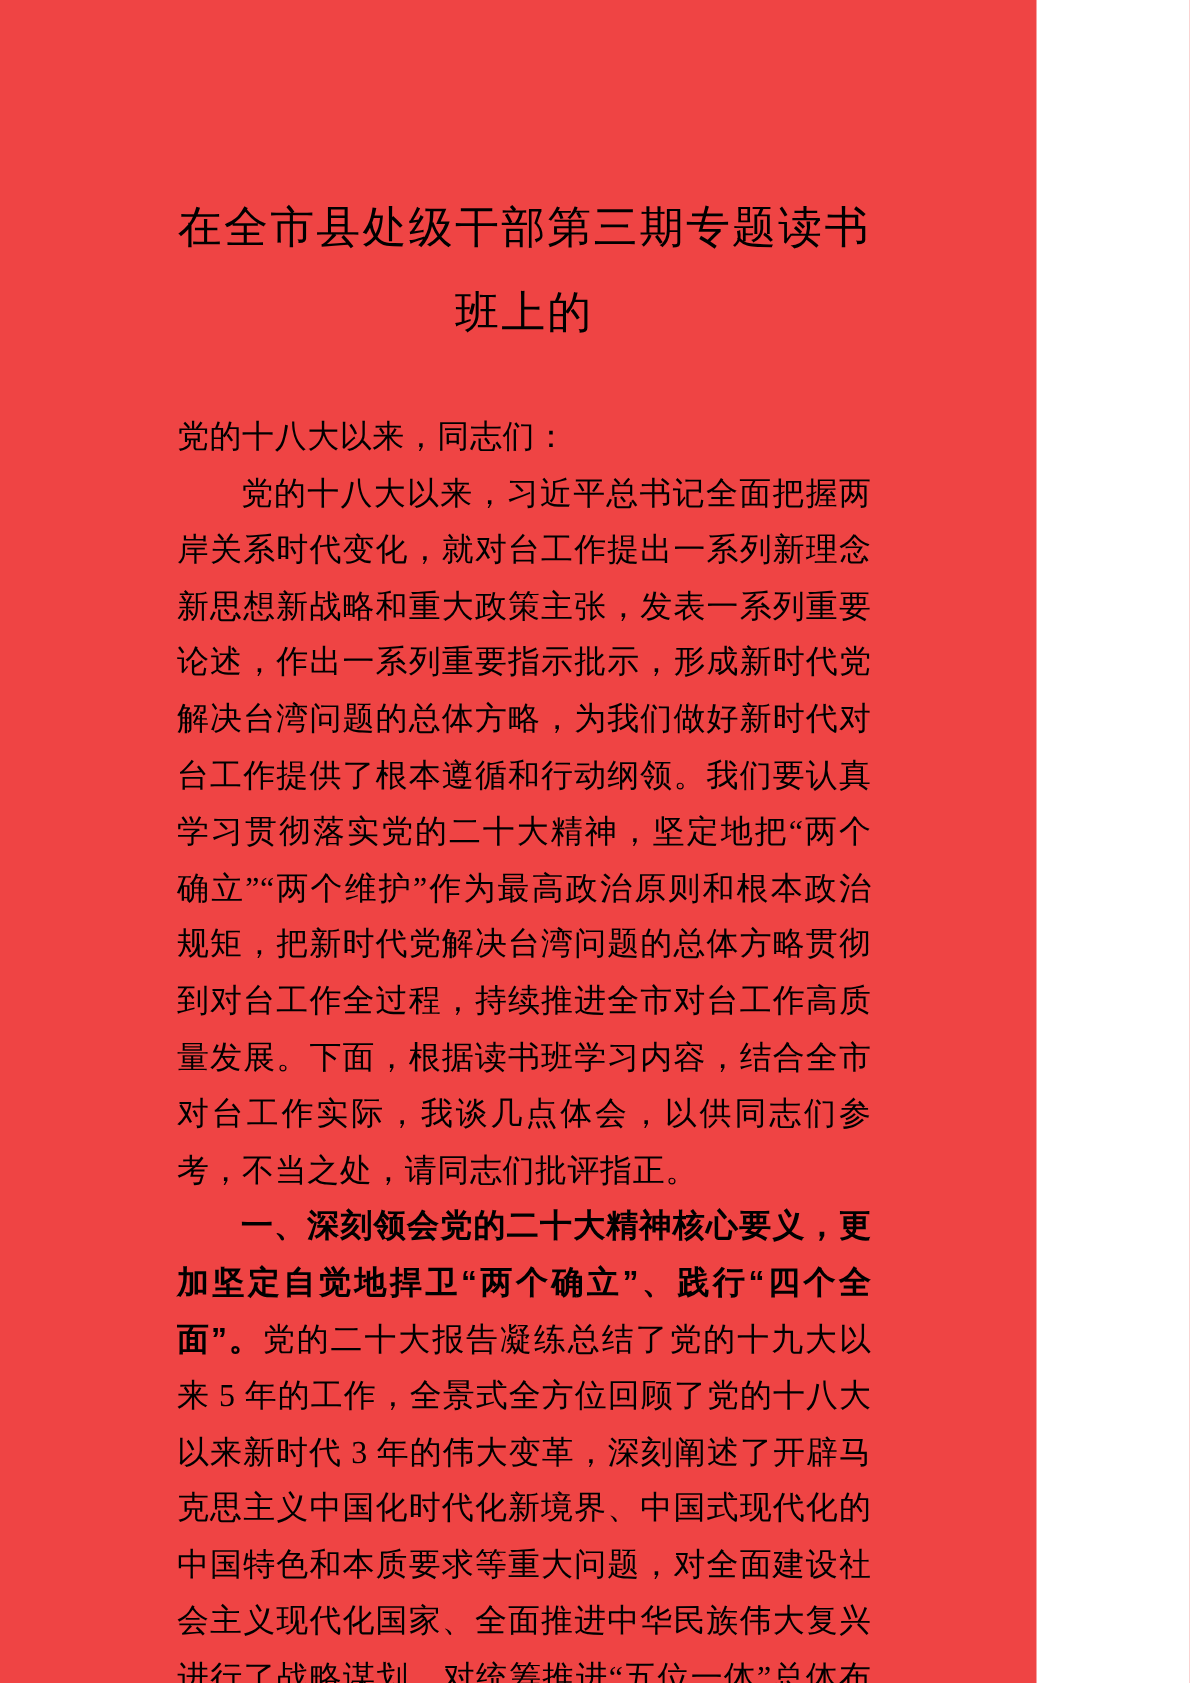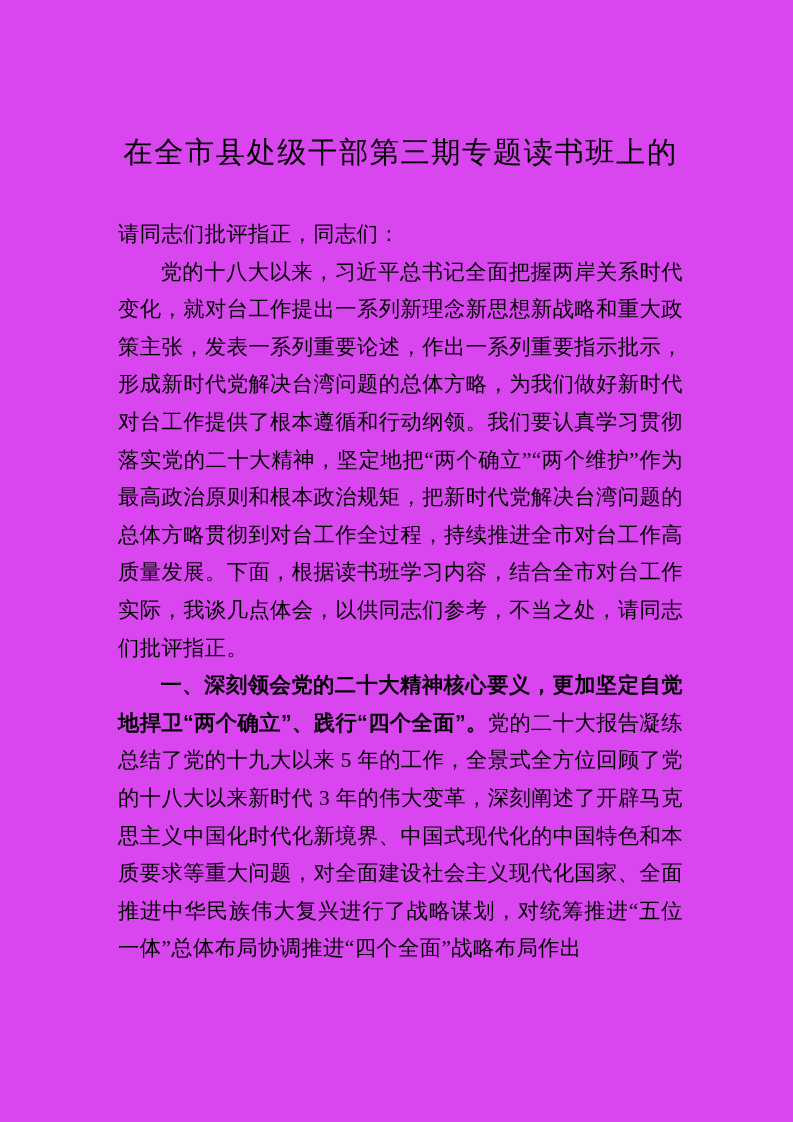--- a/index.html
+++ b/index.html
@@ -2,23 +2,23 @@
 <html><head>
 <meta charset="utf-8">
 <style>
   html, body {
     margin: 0;
     padding: 0;
     background: #ffffff;
   }
   .page {
     position: relative;
-    width: 793px;
+    width: 691px;
     height: 1122px;
-    background: #d946ef;
+    background: #ef4444;
     color: #000000;
     overflow: hidden;
     font-family: "Liberation Serif", "DejaVu Serif", serif;
   }
   .doc-title {
     margin: 124px 110px 0 118px;
     font-size: 29.3px;
     line-height: 57px;
     font-weight: 400;
     text-align: center;
@@ -51,21 +51,21 @@
 <body>
 
 <div class="page">
 
   <h1 class="doc-title">
     <span class="title-line">在全市县处级干部第三期专题读书班上的</span>
   </h1>
 
   <div class="doc-body">
 
-    <p class="salutation">请同志们批评指正，同志们：</p>
+    <p class="salutation">党的十八大以来，同志们：</p>
 
     <p class="para indent">党的十八大以来，习近平总书记全面把握两岸关系时代变化，就对台工作提出一系列新理念新思想新战略和重大政策主张，发表一系列重要论述，作出一系列重要指示批示，形成新时代党解决台湾问题的总体方略，为我们做好新时代对台工作提供了根本遵循和行动纲领。我们要认真学习贯彻落实党的二十大精神，坚定地把“两个确立”“两个维护”作为最高政治原则和根本政治规矩，把新时代党解决台湾问题的总体方略贯彻到对台工作全过程，持续推进全市对台工作高质量发展。下面，根据读书班学习内容，结合全市对台工作实际，我谈几点体会，以供同志们参考，不当之处，请同志们批评指正。</p>
 
     <p class="para indent"><span class="section-heading">一、深刻领会党的二十大精神核心要义，更加坚定自觉地捍卫“两个确立”、践行“四个全面”。</span><span class="section-text">党的二十大报告凝练总结了党的十九大以来 5 年的工作，全景式全方位回顾了党的十八大以来新时代 3 年的伟大变革，深刻阐述了开辟马克思主义中国化时代化新境界、中国式现代化的中国特色和本质要求等重大问题，对全面建设社会主义现代化国家、全面推进中华民族伟大复兴进行了战略谋划，对统筹推进“五位一体”总体布局协调推进“四个全面”战略布局作出</span></p>
 
   </div>
 
 </div>
 
 </body></html>

